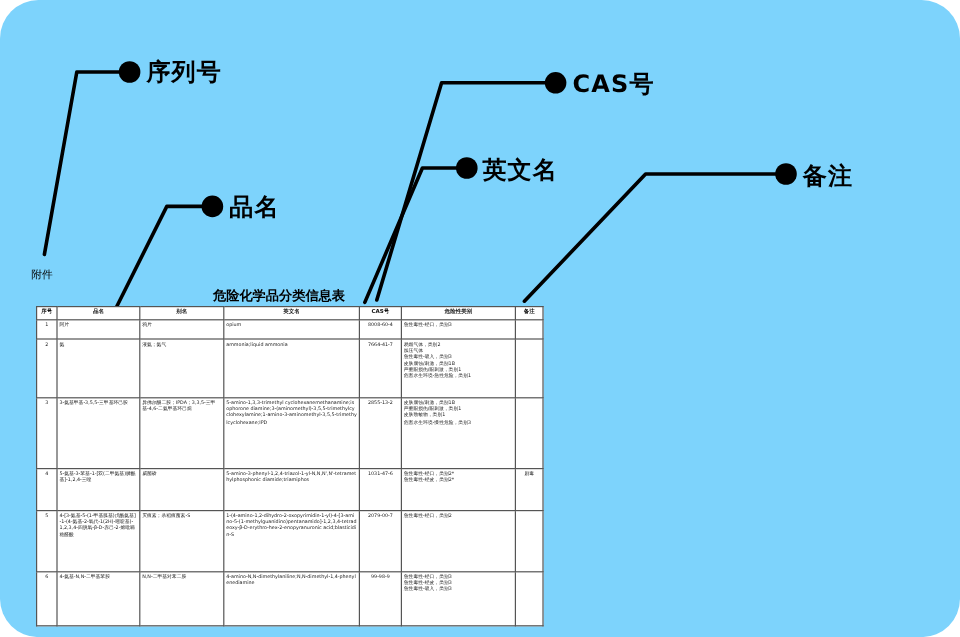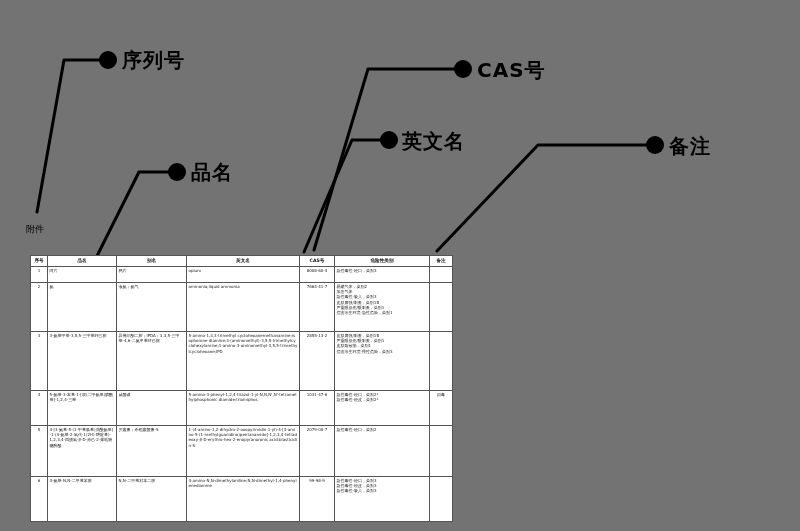--- a/index.html
+++ b/index.html
@@ -1,18 +1,18 @@
 <!DOCTYPE html>
 <html><head>
 <meta charset="utf-8">
 <style>
   html,body{margin:0;padding:0;background:#fff;}
   .page{
-    position:relative;width:800px;height:531px;background:#737373;
-    overflow:hidden;font-family:"DejaVu Sans","Liberation Sans",sans-serif;
+    position:relative;width:800px;height:531px;background:#7dd3fc;
+    overflow:hidden;font-family:"DejaVu Sans","Liberation Sans",sans-serif;border-radius:32px;
   }
   .overlay{position:absolute;left:0;top:0;width:800px;height:531px;pointer-events:none;}
   .callout-label{
     position:absolute;font-weight:bold;font-size:20px;color:#000;
     white-space:nowrap;letter-spacing:1px;
   }
   .attachment{position:absolute;left:26px;top:203px;font-size:9px;color:#000;margin-top:20px;}
   .table-title{
     position:absolute;left:30px;top:239px;width:405px;text-align:center;
     font-size:11px;font-weight:bold;color:#000;
@@ -57,20 +57,21 @@
     </g>
   </svg>
 
   <div class="callout-label" style="left:122px;top:47px">序列号</div>
   <div class="callout-label" style="left:191px;top:159px">品名</div>
   <div class="callout-label" style="left:402px;top:128px">英文名</div>
   <div class="callout-label" style="left:477px;top:57px">CAS号</div>
   <div class="callout-label" style="left:669px;top:133px">备注</div>
 
   <div class="attachment">附件</div>
+  <div class="table-title">危险化学品分类信息表</div>
 
   <table class="info-table">
     <colgroup>
       <col style="width:17px">
         <col style="width:69px">
         <col style="width:70px">
       <col style="width:113px">
         <col style="width:35px">
         <col style="width:95px">
         <col style="width:23px">

